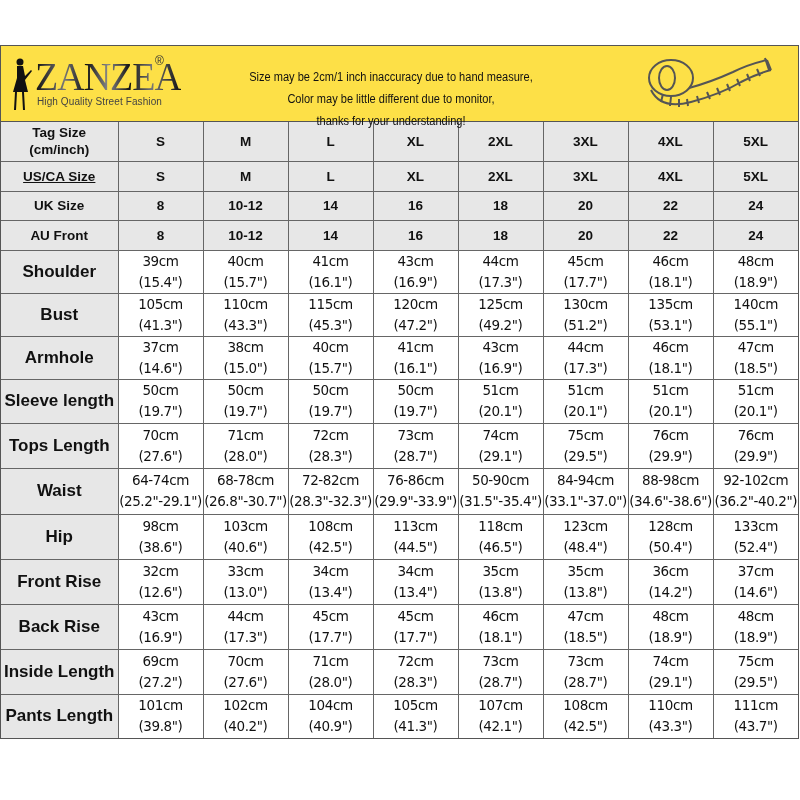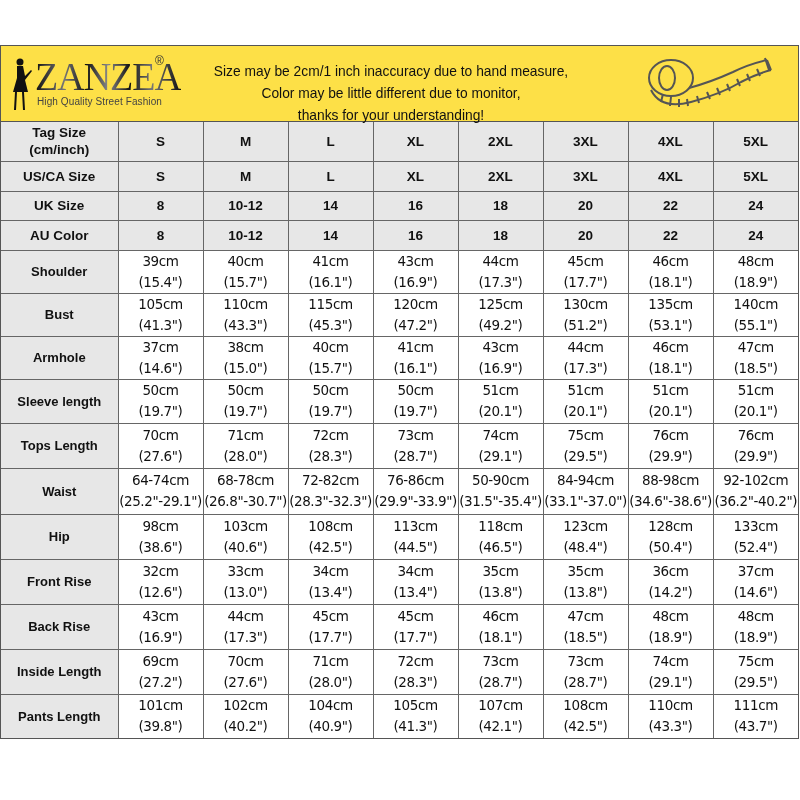--- a/index.html
+++ b/index.html
@@ -5,26 +5,26 @@
   html, body { margin:0; padding:0; background:#ffffff; }
   body { width:800px; height:800px; position:relative; overflow:hidden; font-family:"Liberation Sans", sans-serif; color:#111; }
   #chart { position:absolute; left:0; top:45px; width:799px; border:1.5px solid #555; box-sizing:border-box; }
   .header { position:relative; height:75px; border-bottom:1.5px solid #555; background:#fde047; }
   .logo { position:absolute; left:4px; top:8px; width:190px; height:60px; }
   .logo-figure { position:absolute; left:2px; top:2px; width:30px; height:56px; }
   .logo-text { position:absolute; left:30px; top:2px; font-family:"Liberation Serif", serif; font-size:38px; letter-spacing:-1px; line-height:40px; color:#222;
     background:linear-gradient(90deg,#111 0%,#777 20%,#111 35%,#888 50%,#111 65%,#777 80%,#111 100%); -webkit-background-clip:text; background-clip:text; -webkit-text-fill-color:transparent; font-weight:normal; transform:scaleY(1.05); }
   .logo-reg { position:absolute; left:150px; top:0px; font-size:12px; color:#333; }
   .logo-tag { position:absolute; left:32px; top:42px; font-size:10px; color:#444; letter-spacing:0.1px; }
-  .notice { position:absolute; left:195px; top:14px; width:390px; text-align:center; font-family:"Liberation Sans Narrow","Liberation Sans", sans-serif; font-size:15px; line-height:22px; color:#111; }
+  .notice { position:absolute; left:195px; top:20px; width:390px; text-align:center; font-family:"Liberation Sans Narrow","Liberation Sans", sans-serif; font-size:12px; line-height:22px; color:#111; }
   .notice div { transform:scaleX(0.92); }
   .tape { position:absolute; left:640px; top:6px; width:140px; height:62px; }
   table { border-collapse:collapse; width:100%; table-layout:fixed; }
   td { border:1.5px solid #666; text-align:center; vertical-align:middle; padding:0; }
-  td.lbl { background:#e7e7e7; font-weight:bold; font-size:13px; }
+  td.lbl { background:#e7e7e7; font-weight:bold; font-size:17px; }
   tr.sz td { background:#e7e7e7; font-weight:bold; font-size:13.5px; }
   tr.ms td.val { background:#fff; font-size:13.5px; line-height:21px; font-family:"DejaVu Sans", sans-serif; letter-spacing:-0.4px; }
   tr.ms td.val span { display:block; }
   col.c0 { width:117px; }
   table tr:first-child td { border-top:none; }
   table tr td:first-child { border-left:none; }
   table tr td:last-child { border-right:none; }
   table tr:last-child td { border-bottom:none; }
 </style>
 </head>
@@ -79,21 +79,21 @@
           <td>M</td>
           <td>L</td>
           <td>XL</td>
           <td>2XL</td>
           <td>3XL</td>
           <td>4XL</td>
           <td>5XL</td>
         </tr>
         <tr class="sz" style="height: 30px;">
           <td class="lbl">
-            <div style="line-height: 17px;">US/CA Size</div>
+            <div style="line-height: 17px; text-decoration: underline;">US/CA Size</div>
           </td>
           <td>S</td>
           <td>M</td>
           <td>L</td>
           <td>XL</td>
           <td>2XL</td>
           <td>3XL</td>
           <td>4XL</td>
           <td>5XL</td>
         </tr>
@@ -105,21 +105,21 @@
           <td>10-12</td>
           <td>14</td>
           <td>16</td>
           <td>18</td>
           <td>20</td>
           <td>22</td>
           <td>24</td>
         </tr>
         <tr class="sz" style="height: 30px;">
           <td class="lbl">
-            <div style="line-height: 17px;">AU Color</div>
+            <div style="line-height: 17px;">AU Front</div>
           </td>
           <td>8</td>
           <td>10-12</td>
           <td>14</td>
           <td>16</td>
           <td>18</td>
           <td>20</td>
           <td>22</td>
           <td>24</td>
         </tr>

